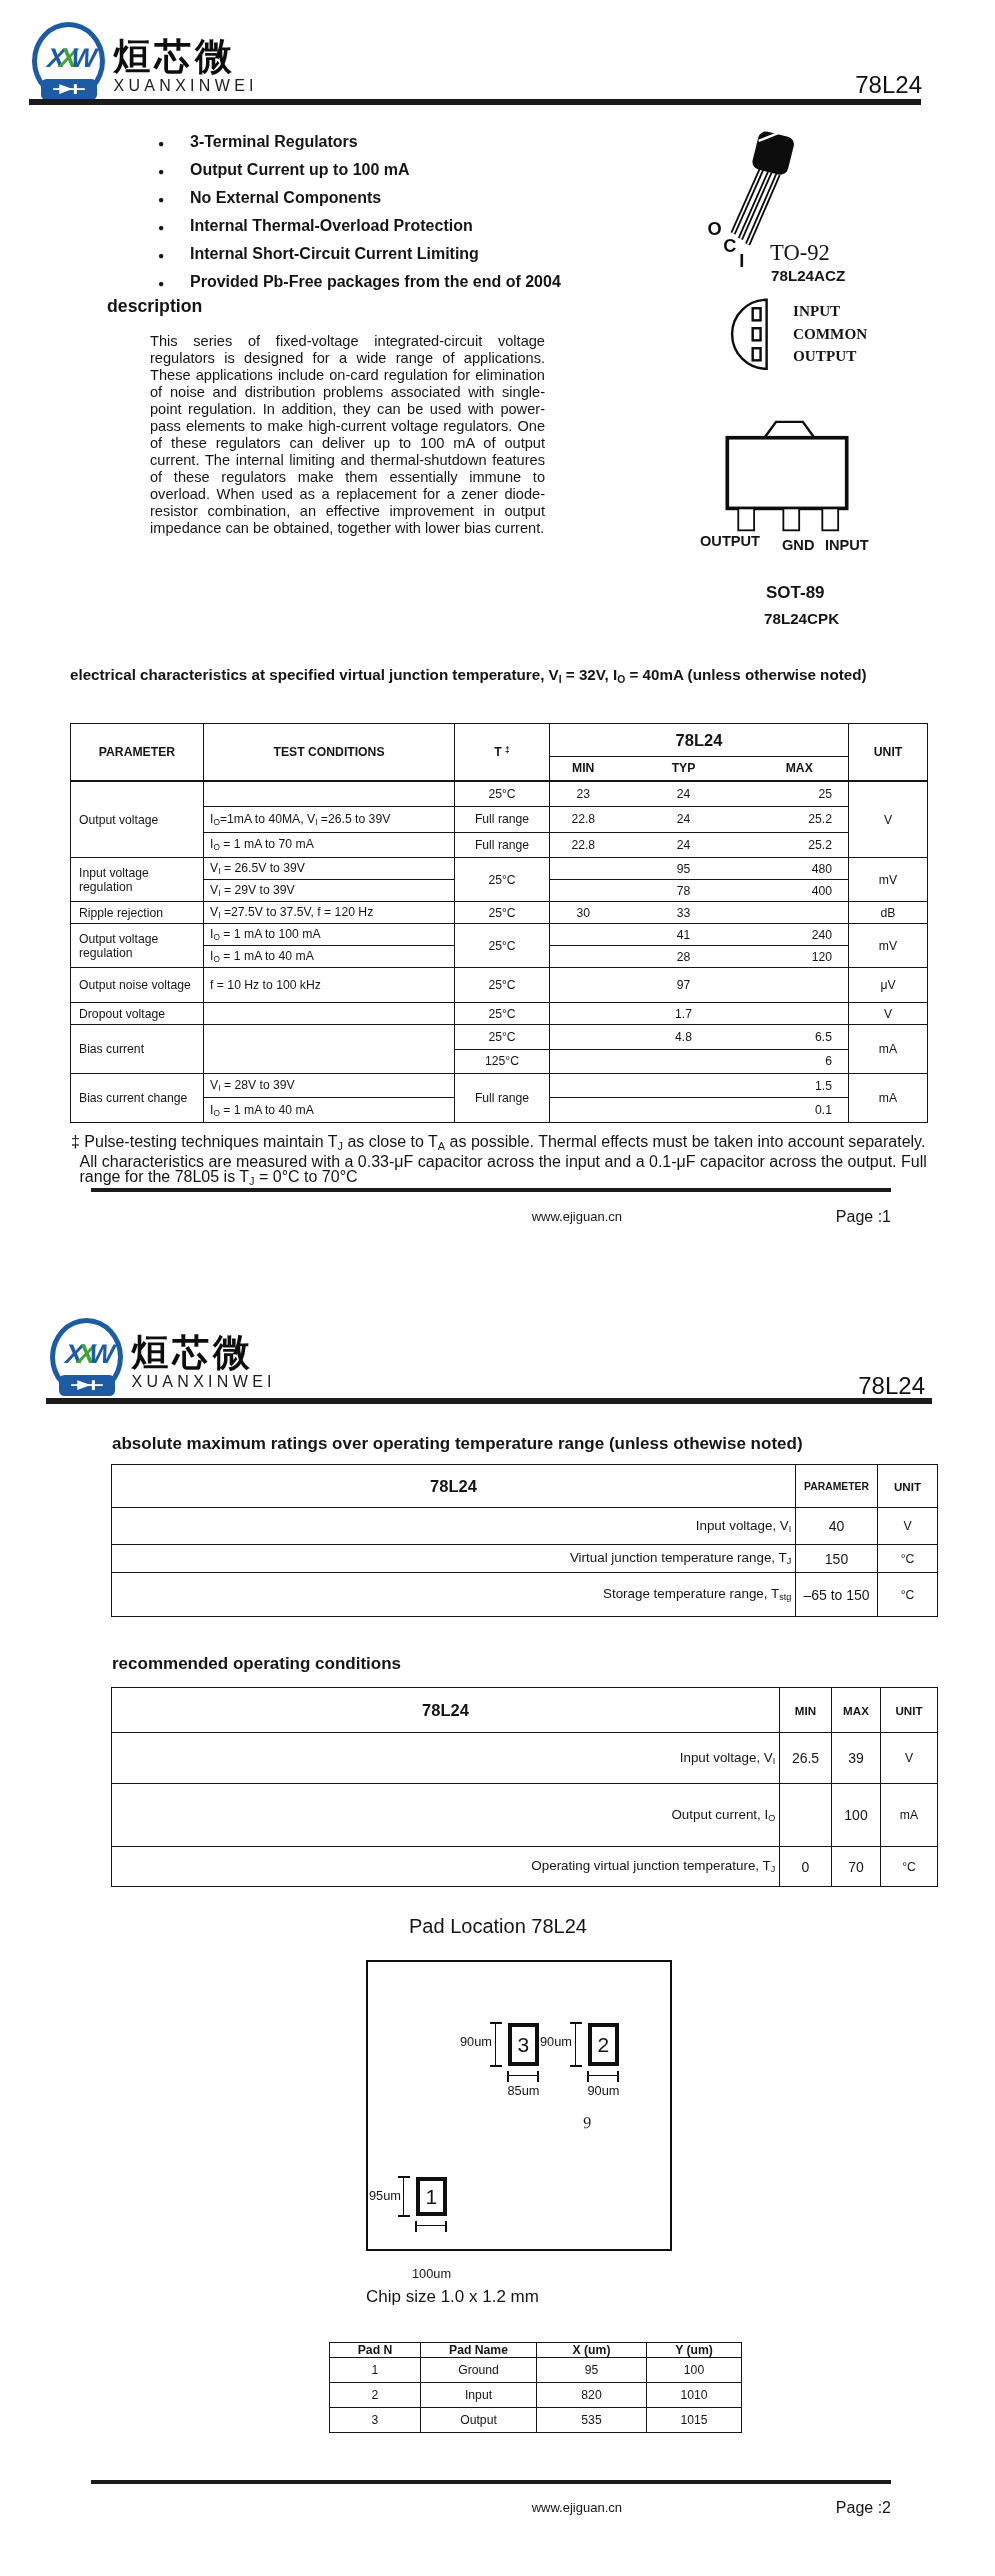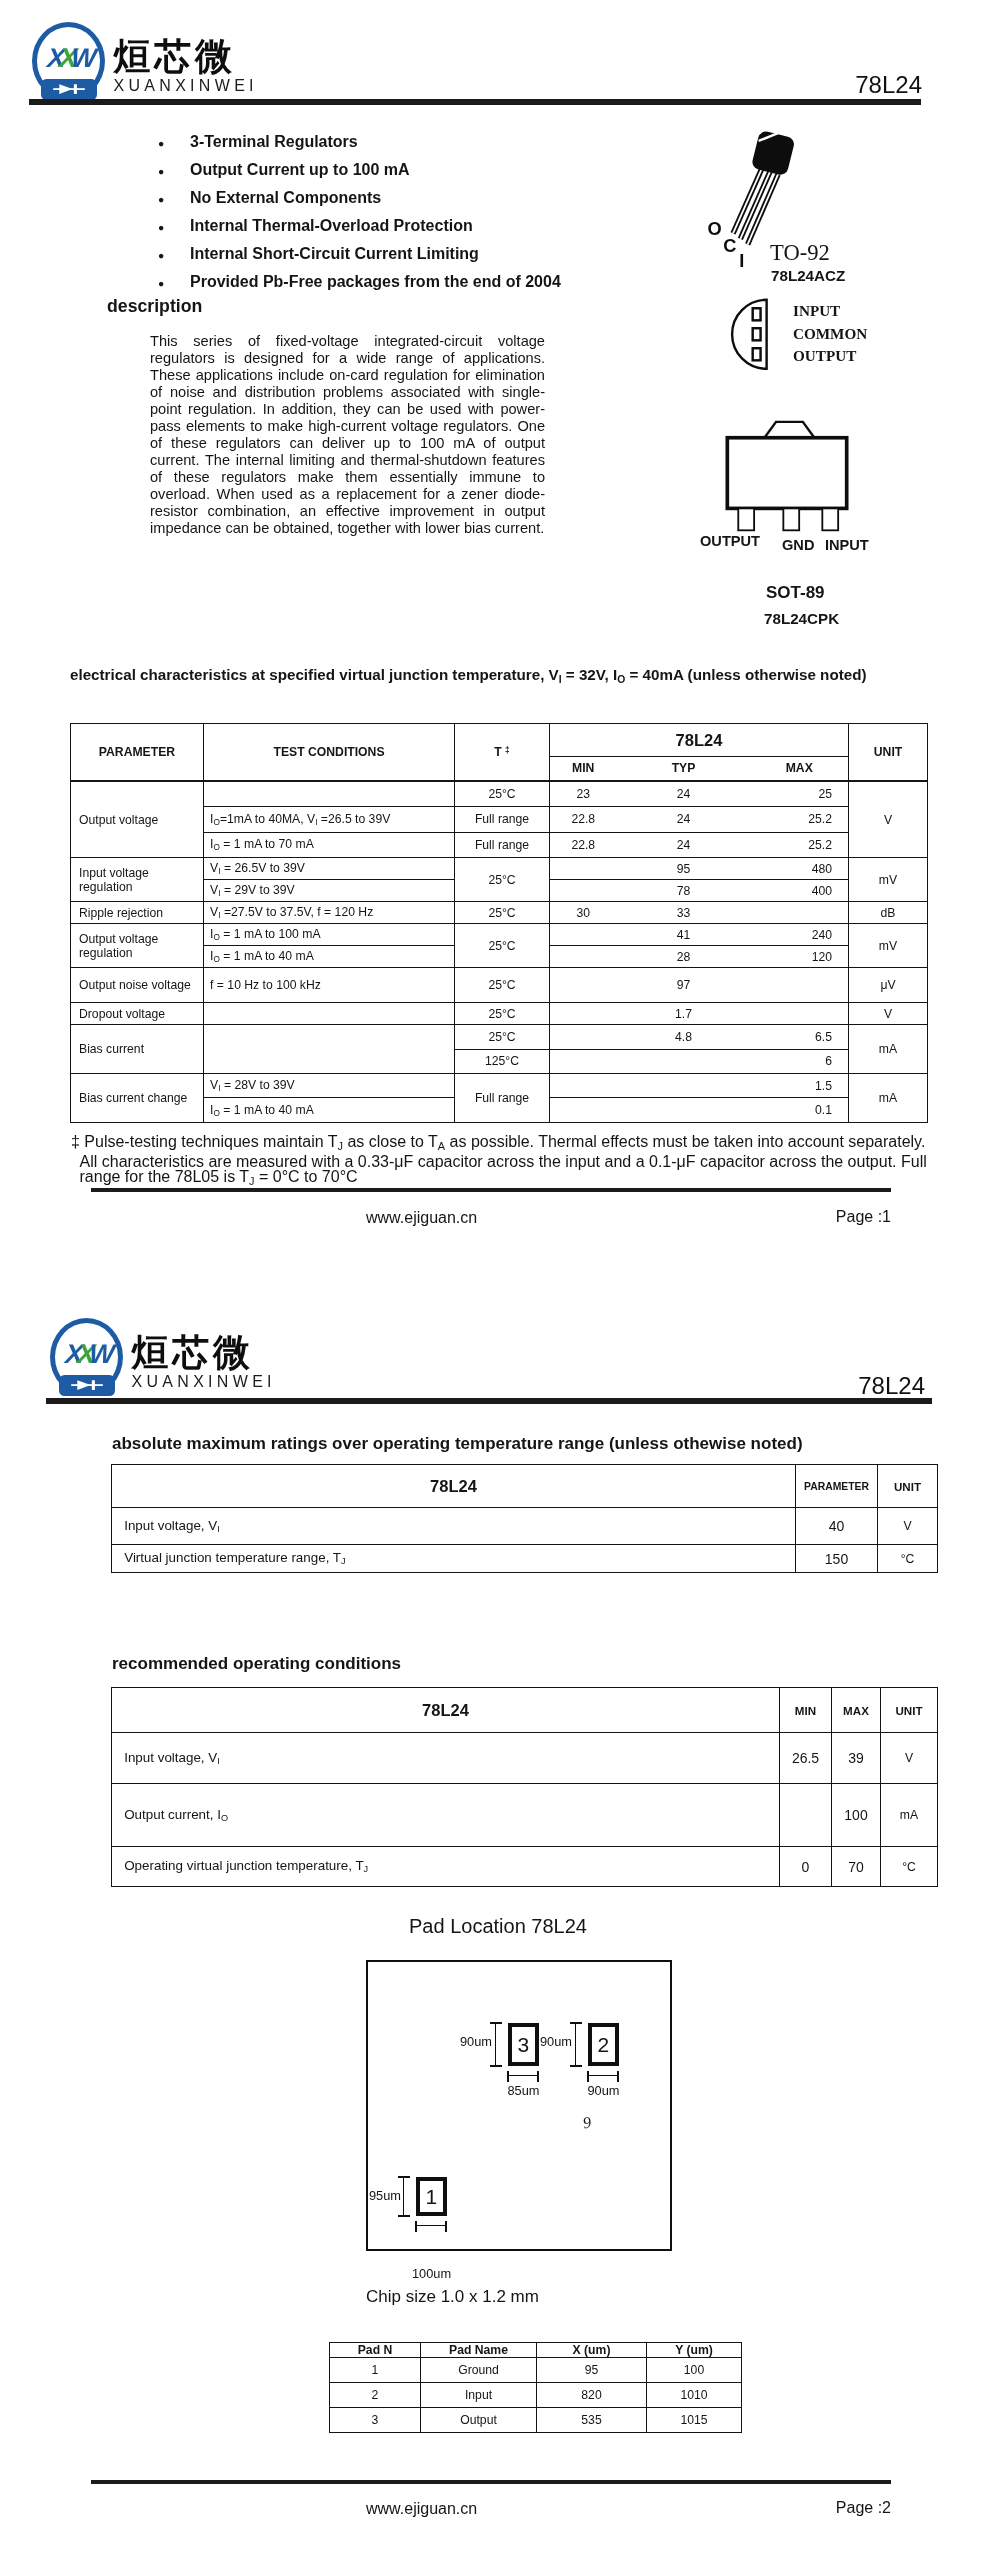--- a/index.html
+++ b/index.html
@@ -50,29 +50,29 @@
   .elec{left:70px;top:723px;width:857px;}
   .elec thead{border-bottom:2.4px solid #151515;}
   .elec .devh{font-size:16.5px;}
   .elec .cP{text-align:left;padding-left:8px;font-size:12.2px;}
   .elec .cC{text-align:left;padding-left:6.1px;font-size:12.2px;}
   .elec .nb{border-left:none;border-right:none;}
   .elec .cMax{text-align:right;padding-right:16px;}
   .footnote{position:absolute;left:71px;top:1134px;width:855px;margin:0;font-size:16px;line-height:15.2px;padding-left:8.5px;text-indent:-8.5px;}
 
   
-  .fsite{position:absolute;width:256px;text-align:left;font-size:16px;}
+  .fsite{position:absolute;width:256px;text-align:right;font-size:13px;}
   .fpage{position:absolute;width:85px;text-align:right;font-size:16px;}
 
   
   .sec-title{position:absolute;margin:0;font-size:17px;font-weight:700;}
   .t2 .devh{font-size:16.5px;font-weight:700;}
   .t2 .ph{font-size:10.4px;font-weight:700;}
   .t2 .uh{font-size:11.6px;font-weight:700;}
-  .t2 .nm{text-align:left;padding-left:12.2px;font-size:13.4px;}
+  .t2 .nm{text-align:right;padding-left:12.2px;font-size:13.4px;}
   .t2 .val{font-size:14px;}
   .t2 .un{font-size:12.2px;}
 
   .pad-title{position:absolute;left:315px;top:632px;width:366px;text-align:center;font-size:20px;font-weight:400;}
   .die{position:absolute;left:366px;top:677px;width:302px;height:287px;border:2.4px solid #0f0f0f;}
   .pgrp{position:absolute;}
   .pbox{position:absolute;inset:0;border:4.3px solid #0f0f0f;background:#fff;display:flex;align-items:center;justify-content:center;font-size:21px;}
   .vline{position:absolute;left:-13.4px;top:0;width:0;height:100%;border-left:1.8px solid #0f0f0f;}
   .vline::before,.vline::after{content:"";position:absolute;left:-5.5px;width:12.2px;height:1.8px;background:#0f0f0f;}
   .vline::before{top:-1.2px;}
@@ -356,20 +356,25 @@
           </thead>
           <tbody>
             <tr style="height: 37px;">
               <td class="nm">Input voltage, V<sub>I</sub></td>
               <td class="val">40</td>
               <td class="un">V</td>
             </tr>
             <tr style="height: 28px;">
               <td class="nm">Virtual junction temperature range, T<sub>J</sub></td>
               <td class="val">150</td>
+              <td class="un">°C</td>
+            </tr>
+            <tr style="height: 44px;">
+              <td class="nm">Storage temperature range, T<sub>stg</sub></td>
+              <td class="val">–65 to 150</td>
               <td class="un">°C</td>
             </tr>
           </tbody>
         </table>
       </div>
 
     <h3 class="sec-title" style="left:112px;top:371px;">recommended operating conditions</h3>
     <div id="recT">
         <table class="spec t2" style="left: 111px; top: 404px; width: 825px;">
           <colgroup>

